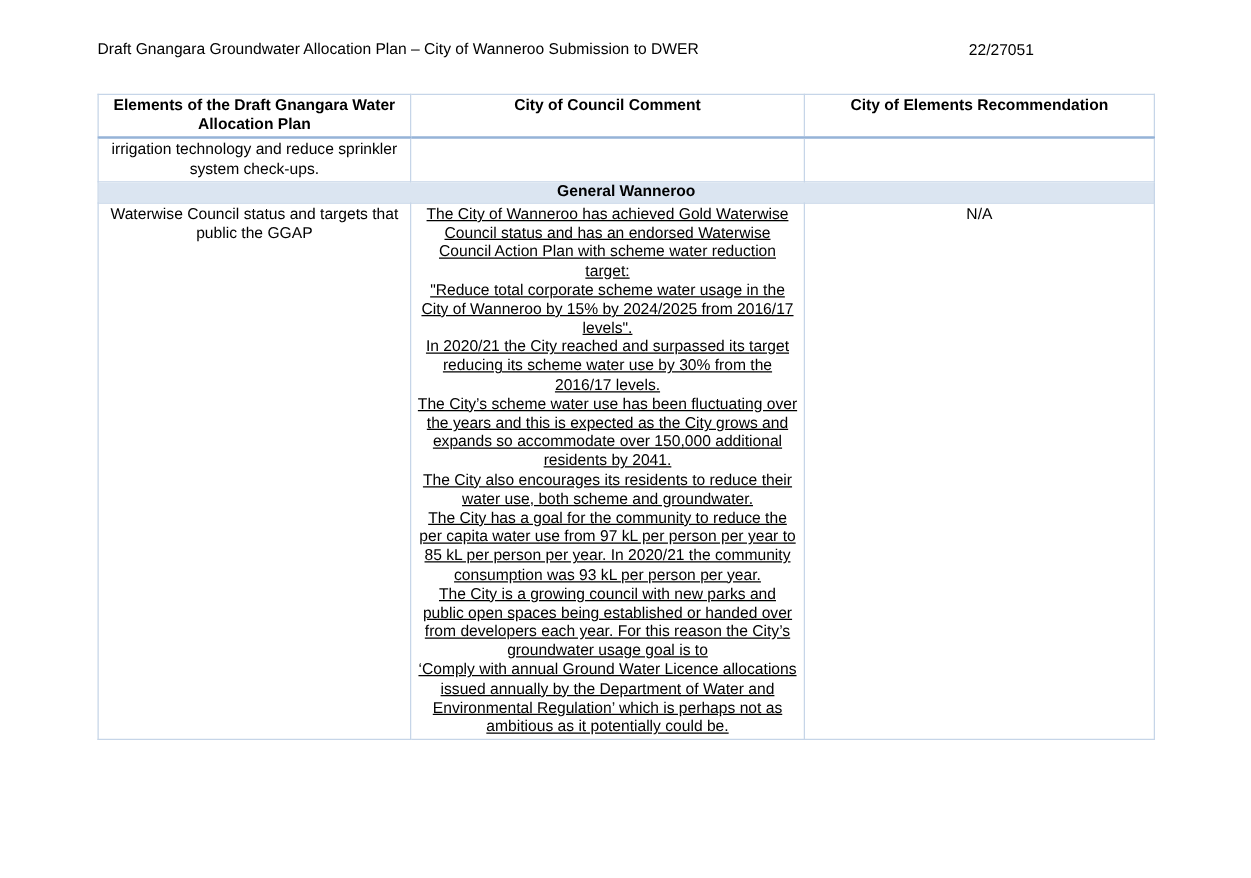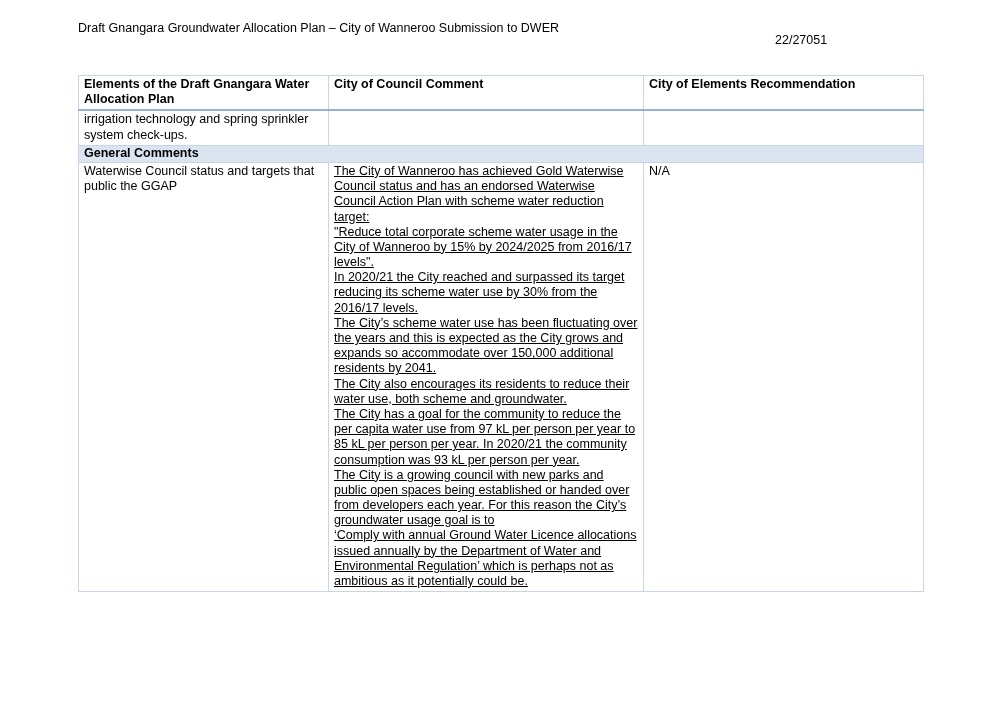--- a/index.html
+++ b/index.html
@@ -19,21 +19,21 @@
   }
   .page {
     position: relative;
     width: 1001px;
     height: 702px;
     background: var(--page-bg);
     overflow: hidden;
   }
   .doc-title {
     position: absolute;
-    top: 21px;
+    top: 32px;
     left: 78px;
     font-size: 12.5px;
     white-space: nowrap;
   }
   .doc-number {
     position: absolute;
     top: 33px;
     left: 775px;
     font-size: 12.5px;
     white-space: nowrap;
@@ -48,21 +48,21 @@
     font-size: 12.5px;
     line-height: 1.216;
   }
   table.submission-table col.c1 { width: 250px; }
   table.submission-table col.c2 { width: 315px; }
   table.submission-table col.c3 { width: 280px; }
   table.submission-table th,
   table.submission-table td {
     border: 1px solid var(--border-light);
     vertical-align: top;
-    text-align: left;
+    text-align: center;
     padding: 1px 5px 2px 5px;
     overflow: hidden;
   }
   table.submission-table thead th {
     font-weight: bold;
     border-bottom: 2px solid var(--border-accent);
     background: #ffffff;
   }
   tr.section-row td {
     background: var(--section-fill);
@@ -90,26 +90,26 @@
     </colgroup>
     <thead>
       <tr>
         <th>Elements of the Draft Gnangara Water Allocation Plan</th>
         <th>City of Council Comment</th>
         <th>City of Elements Recommendation</th>
       </tr>
     </thead>
     <tbody>
       <tr>
-        <td class="cell-element">irrigation technology and spring sprinkler system check-ups.</td>
+        <td class="cell-element">irrigation technology and reduce sprinkler system check-ups.</td>
         <td class="cell-comment"></td>
         <td class="cell-recommendation"></td>
       </tr>
       <tr class="section-row">
-        <td colspan="3">General Comments</td>
+        <td colspan="3">General Wanneroo</td>
       </tr>
       <tr>
         <td class="cell-element">Waterwise Council status and targets that public the GGAP</td>
         <td class="cell-comment">The City of Wanneroo has achieved Gold Waterwise Council status and has an endorsed Waterwise Council Action Plan with scheme water reduction target:
 "Reduce total corporate scheme water usage in the City of Wanneroo by 15% by 2024/2025 from 2016/17 levels".
 In 2020/21 the City reached and surpassed its target reducing its scheme water use by 30% from the 2016/17 levels.
 The City’s scheme water use has been fluctuating over the years and this is expected as the City grows and expands so accommodate over 150,000 additional residents by 2041.
 The City also encourages its residents to reduce their water use, both scheme and groundwater.
 The City has a goal for the community to reduce the per capita water use from 97 kL per person per year to 85 kL per person per year. In 2020/21 the community consumption was 93 kL per person per year.
 The City is a growing council with new parks and public open spaces being established or handed over from developers each year. For this reason the City’s groundwater usage goal is to

